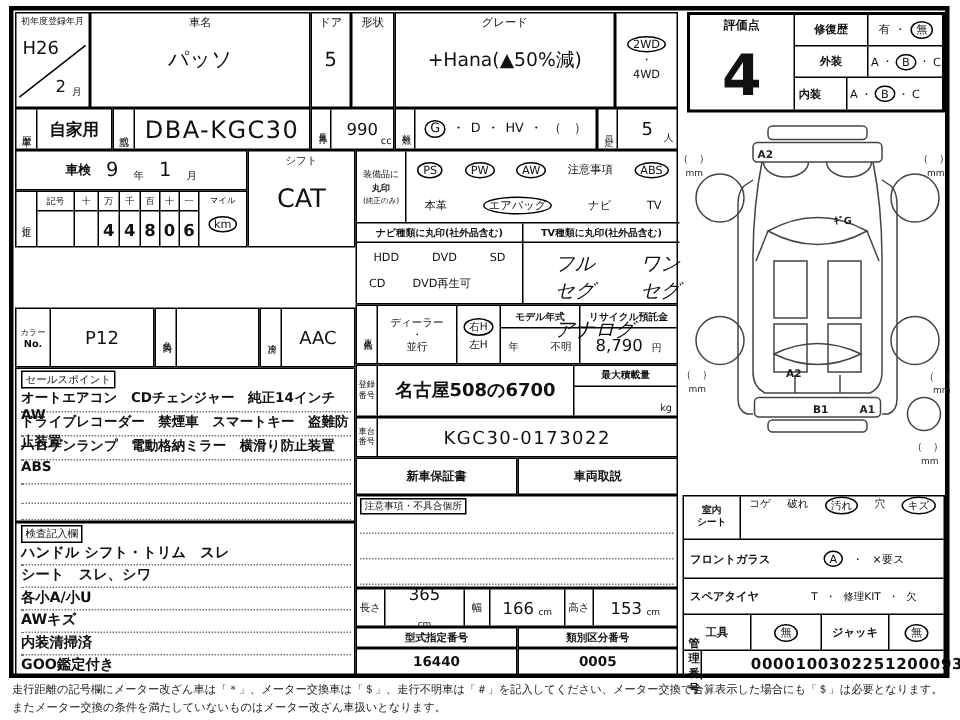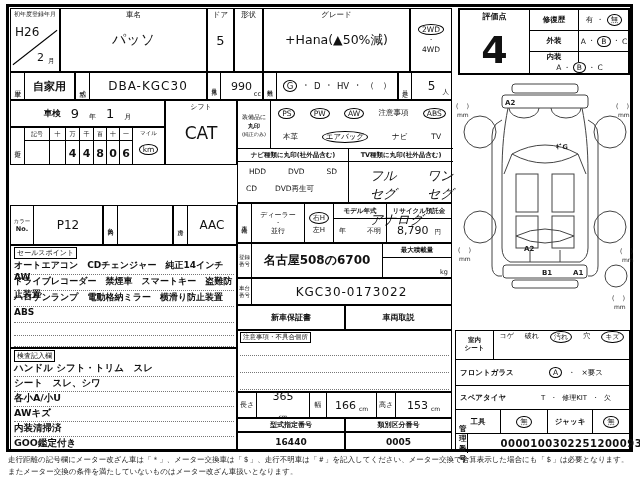--- a/index.html
+++ b/index.html
@@ -54,21 +54,21 @@
       <div style="font-size:7.5px;">4WD</div>
     </div>
   </div>
 
   <div class="a b" style="left:10px;top:72px;width:65px;height:28px;display:flex;">
     <div class="vl c lab b" style="width:13px;border:none;border-right:1px solid #000;font-size:6.5px;">車歴</div>
     <div class="c" style="flex:1;font-size:11px;font-weight:bold;">自家用</div>
   </div>
   <div class="a b" style="left:75px;top:72px;width:132px;height:28px;display:flex;">
     <div class="vl c lab" style="width:13px;border-right:1px solid #000;font-size:6.5px;">型式</div>
-    <div class="c" style="flex:1;font-size:12px;letter-spacing:1px;">DBA-KGC30</div>
+    <div class="c" style="flex:1;font-size:16px;letter-spacing:1px;">DBA-KGC30</div>
   </div>
   <div class="a b" style="left:207px;top:72px;width:56px;height:28px;display:flex;">
     <div class="vl c" style="width:12px;border-right:1px solid #000;font-size:5.5px;">排気量</div>
     <div style="flex:1;position:relative;">
       <div class="c" style="height:100%;font-size:11px;">990</div>
       <div class="a" style="right:1px;bottom:1px;font-size:6.5px;">cc</div>
     </div>
   </div>
   <div class="a b" style="left:263px;top:72px;width:135px;height:28px;display:flex;">
     <div class="vl c" style="width:12px;border-right:1px solid #000;font-size:6px;">燃料</div>
@@ -318,21 +318,21 @@
     <div class="a" style="left:70px;top:21px;width:99px;height:21px;border-bottom:1px solid #000;display:flex;">
       <div class="c" style="width:48px;border-right:1px solid #000;font-size:7.5px;font-weight:bold;">外装</div>
       <div class="c" style="flex:1;font-size:7.5px;gap:2px;">
         <span>A</span>
         <span>・</span>
         <span class="circ">B</span>
         <span>・</span>
         <span>C</span>
       </div>
     </div>
-    <div class="a" style="left:70px;top:42px;width:99px;height:21px;display:flex;flex-direction:column;">
+    <div class="a" style="left:56px;top:42px;width:99px;height:21px;display:flex;">
       <div class="c" style="width:48px;border-right:1px solid #000;font-size:7.5px;font-weight:bold;">内装</div>
       <div class="c" style="flex:1;font-size:7.5px;gap:2px;">
         <span>A</span>
         <span>・</span>
         <span class="circ">B</span>
         <span>・</span>
         <span>C</span>
       </div>
     </div>
   </div>

